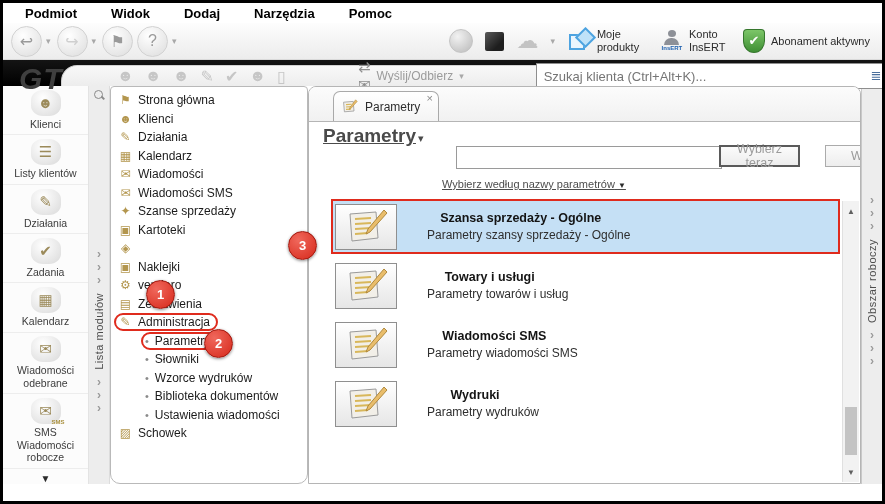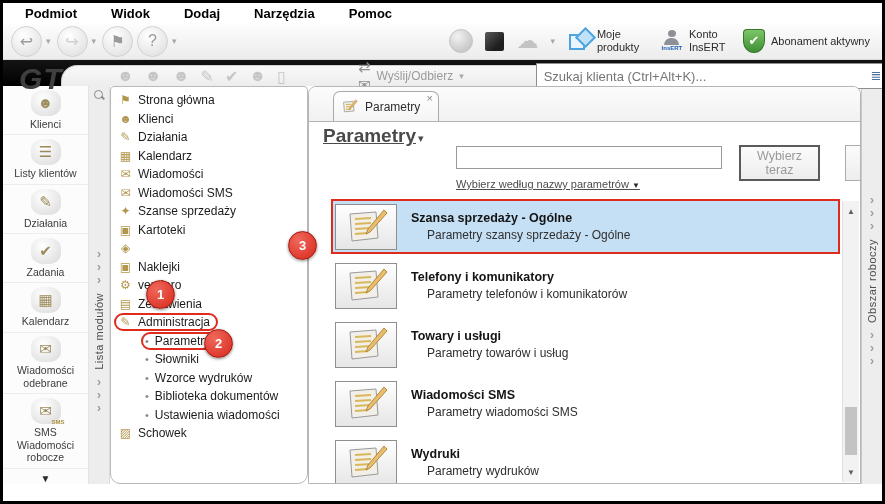--- a/index.html
+++ b/index.html
@@ -69,32 +69,32 @@
   .annot-wrap{display:inline-flex;align-items:center;border:2px solid #df2b1d;border-radius:9px;padding:0 6px 0 2px;margin-left:-4px;}
 
   
   .main-panel{position:relative;flex:1;background:#fff;border:1px solid #b5b5b5;border-radius:8px 8px 0 0;box-sizing:border-box;overflow:hidden;}
   .tab-row{height:34px;background:linear-gradient(#fcfcfc,#f1f1f1);border-bottom:1px solid #b5b5b5;position:relative;}
   .tab{position:absolute;left:24px;top:4px;height:30px;width:106px;background:linear-gradient(#ffffff,#f4f4f4);border:1px solid #a9a9a9;border-bottom:none;border-radius:7px 7px 0 0;display:flex;align-items:center;gap:7px;padding:0 8px;box-sizing:border-box;font-size:12px;color:#2e2e2e;}
   .tab-close{position:absolute;right:5px;top:0px;font-size:11px;color:#8a8a8a;}
   .page-title{position:absolute;left:14px;top:38px;font-size:19px;font-weight:bold;color:#4a4a4a;text-decoration:underline;}
   .page-title .caret{font-size:11px;color:#4a4a4a;text-decoration:none;display:inline-block;margin-left:2px;}
   .param-search{position:absolute;left:147px;top:59px;width:256px;height:21px;border:1px solid #9a9a9a;font-family:inherit;font-size:12px;padding:0 4px;}
-  .btn{position:absolute;top:58px;height:36px;font-family:inherit;font-size:12.5px;color:#9a9a9a;background:linear-gradient(#fbfbfb,#ededed);box-sizing:border-box;display:flex;align-items:center;justify-content:center;margin-left:20px;}
+  .btn{position:absolute;top:58px;height:22px;font-family:inherit;font-size:12.5px;color:#9a9a9a;background:linear-gradient(#fbfbfb,#ededed);box-sizing:border-box;display:flex;align-items:center;justify-content:center;}
   .btn-default{left:410px;width:81px;border:2px solid #5a5a5a;}
   .btn-plain{left:516px;width:59px;border:1px solid #ababab;padding-left:48px;}
-  .filter-link{position:absolute;left:147px;top:91px;font-size:11px;color:#4c4c4c;text-decoration:underline;}
+  .filter-link{position:absolute;left:133px;top:91px;font-size:11px;color:#4c4c4c;text-decoration:underline;}
   .filter-link .caret{color:#2b2b2b;font-size:8px;}
 
   .list{position:absolute;left:0;right:18px;top:112px;bottom:0;overflow:hidden;}
   .list-row{height:51px;margin:0 2px 4px 22px;display:flex;align-items:center;gap:14px;border:2px solid transparent;box-sizing:content-box;}
   .list-row.selected{background:#c5e0f5;border:2px solid #df2b1d;}
   .row-iconbox{width:62px;height:46px;flex:none;border:1px solid #8f8f8f;background:linear-gradient(#ffffff,#e6e6e6);display:flex;align-items:center;justify-content:center;box-sizing:border-box;margin-left:2px;}
   .row-text{display:flex;flex-direction:column;gap:3px;}
-  .row-title{font-size:12.5px;font-weight:bold;color:#141414;}
+  .row-title{font-size:12.5px;font-weight:bold;color:#141414;text-align:center;}
   .row-sub{font-size:12px;color:#2e2e2e;padding-left:16px;}
 
   .scrollbar{position:absolute;right:1px;top:114px;bottom:1px;width:16px;background:#f2f2f2;border-left:1px solid #e0e0e0;}
   .sb-up,.sb-down{position:absolute;left:0;width:16px;height:16px;color:#5f5f5f;font-size:8px;display:flex;align-items:center;justify-content:center;}
   .sb-up{top:2px;}
   .sb-down{bottom:2px;}
   .sb-thumb{position:absolute;left:2px;width:12px;top:206px;height:48px;background:#c3c3c3;}
 
   
   .annot-circle{position:absolute;width:27px;height:27px;border-radius:50%;background:radial-gradient(circle at 35% 30%,#f0685c,#d6281a);border:1px solid #9e150b;color:#fff;font-size:13px;font-weight:bold;display:flex;align-items:center;justify-content:center;box-shadow:0 1px 3px rgba(0,0,0,.45);z-index:50;}
@@ -348,68 +348,52 @@
               <svg width="44" height="38" viewBox="0 0 44 38">
                 <polygon points="6,6 32,4 34,30 8,33" fill="#f2efe8" stroke="#9a9a9a"></polygon>
                 <line x1="11" y1="11" x2="27" y2="10" stroke="#d8b75a" stroke-width="2"></line>
                 <line x1="11" y1="16" x2="27" y2="15" stroke="#d8b75a" stroke-width="2"></line>
                 <line x1="11" y1="21" x2="27" y2="20" stroke="#d8b75a" stroke-width="2"></line>
                 <line x1="11" y1="26" x2="24" y2="25" stroke="#d8b75a" stroke-width="2"></line>
                 <polygon points="40,2 43,5 26,24 22,26 24,21" fill="#e9bd6b" stroke="#b08a3e"></polygon>
               </svg>
             </div>
             <div class="row-text">
-              <div class="row-title">Telefony i komunikatory</div>
-              <div class="row-sub">Parametry telefonów i komunikatorów</div>
+              <div class="row-title">Towary i usługi</div>
+              <div class="row-sub">Parametry towarów i usług</div>
             </div>
           </div>
           <div class="list-row">
             <div class="row-iconbox">
               <svg width="44" height="38" viewBox="0 0 44 38">
                 <polygon points="6,6 32,4 34,30 8,33" fill="#f2efe8" stroke="#9a9a9a"></polygon>
                 <line x1="11" y1="11" x2="27" y2="10" stroke="#d8b75a" stroke-width="2"></line>
                 <line x1="11" y1="16" x2="27" y2="15" stroke="#d8b75a" stroke-width="2"></line>
                 <line x1="11" y1="21" x2="27" y2="20" stroke="#d8b75a" stroke-width="2"></line>
                 <line x1="11" y1="26" x2="24" y2="25" stroke="#d8b75a" stroke-width="2"></line>
                 <polygon points="40,2 43,5 26,24 22,26 24,21" fill="#e9bd6b" stroke="#b08a3e"></polygon>
               </svg>
             </div>
             <div class="row-text">
-              <div class="row-title">Towary i usługi</div>
-              <div class="row-sub">Parametry towarów i usług</div>
+              <div class="row-title">Wiadomości SMS</div>
+              <div class="row-sub">Parametry wiadomości SMS</div>
             </div>
           </div>
           <div class="list-row">
             <div class="row-iconbox">
               <svg width="44" height="38" viewBox="0 0 44 38">
                 <polygon points="6,6 32,4 34,30 8,33" fill="#f2efe8" stroke="#9a9a9a"></polygon>
                 <line x1="11" y1="11" x2="27" y2="10" stroke="#d8b75a" stroke-width="2"></line>
                 <line x1="11" y1="16" x2="27" y2="15" stroke="#d8b75a" stroke-width="2"></line>
                 <line x1="11" y1="21" x2="27" y2="20" stroke="#d8b75a" stroke-width="2"></line>
                 <line x1="11" y1="26" x2="24" y2="25" stroke="#d8b75a" stroke-width="2"></line>
                 <polygon points="40,2 43,5 26,24 22,26 24,21" fill="#e9bd6b" stroke="#b08a3e"></polygon>
               </svg>
             </div>
             <div class="row-text">
-              <div class="row-title">Wiadomości SMS</div>
-              <div class="row-sub">Parametry wiadomości SMS</div>
-            </div>
-          </div>
-          <div class="list-row">
-            <div class="row-iconbox">
-              <svg width="44" height="38" viewBox="0 0 44 38">
-                <polygon points="6,6 32,4 34,30 8,33" fill="#f2efe8" stroke="#9a9a9a"></polygon>
-                <line x1="11" y1="11" x2="27" y2="10" stroke="#d8b75a" stroke-width="2"></line>
-                <line x1="11" y1="16" x2="27" y2="15" stroke="#d8b75a" stroke-width="2"></line>
-                <line x1="11" y1="21" x2="27" y2="20" stroke="#d8b75a" stroke-width="2"></line>
-                <line x1="11" y1="26" x2="24" y2="25" stroke="#d8b75a" stroke-width="2"></line>
-                <polygon points="40,2 43,5 26,24 22,26 24,21" fill="#e9bd6b" stroke="#b08a3e"></polygon>
-              </svg>
-            </div>
-            <div class="row-text">
               <div class="row-title">Wydruki</div>
               <div class="row-sub">Parametry wydruków</div>
             </div>
           </div>
         </div>
 
       <div class="scrollbar">
         <span class="sb-up">▲</span>
         <span class="sb-thumb"></span>
         <span class="sb-down">▼</span>

